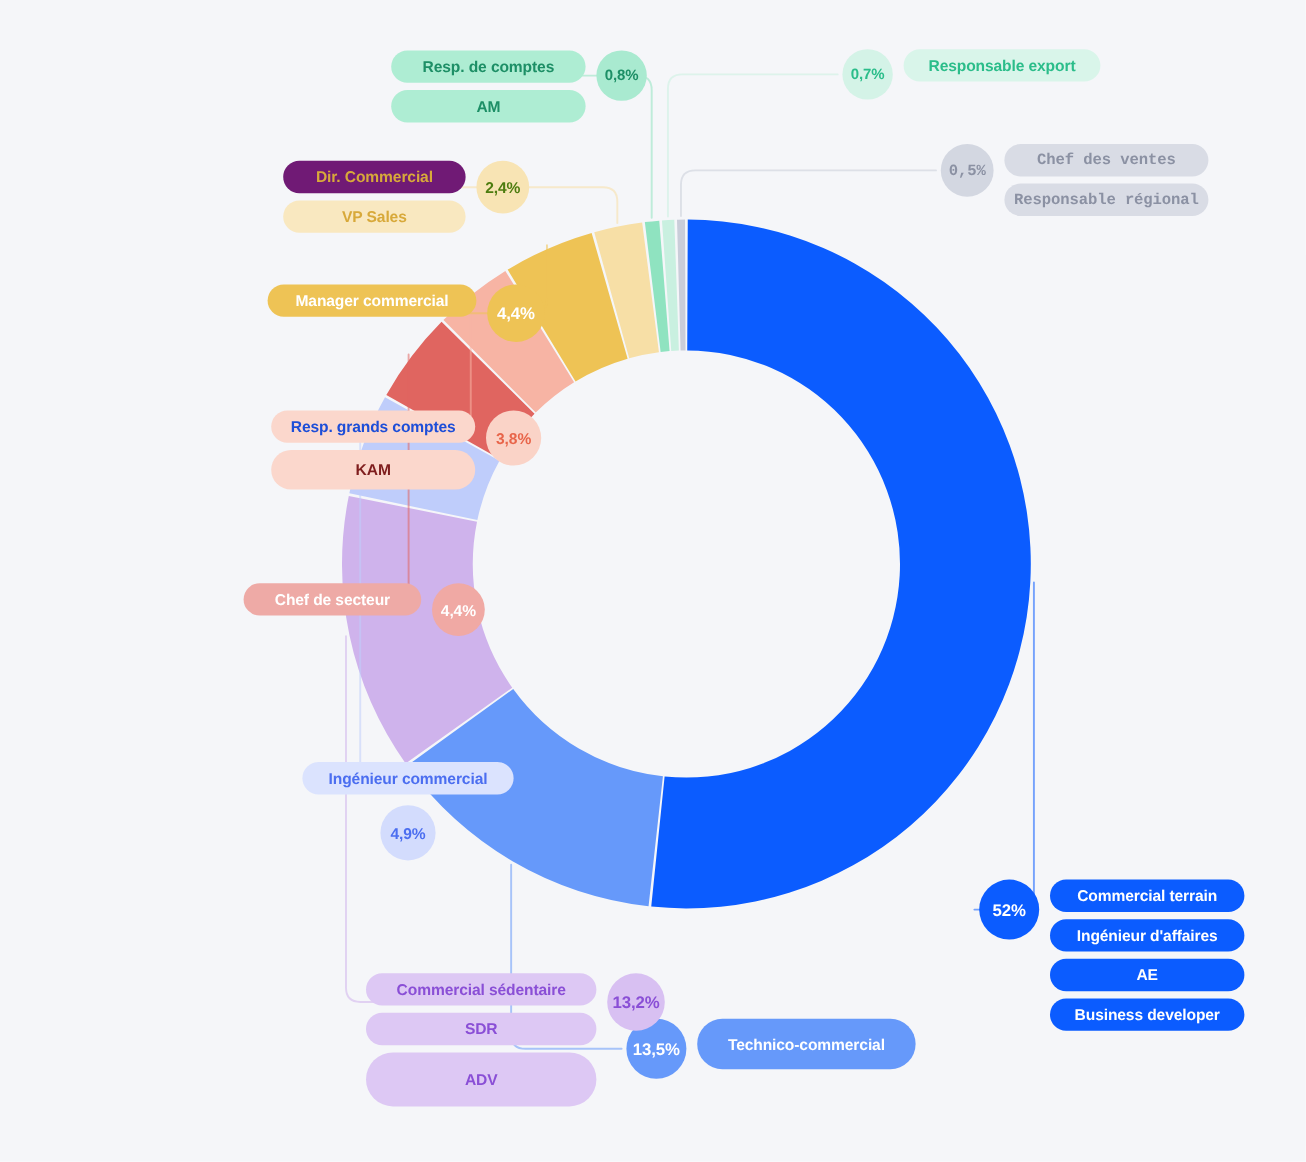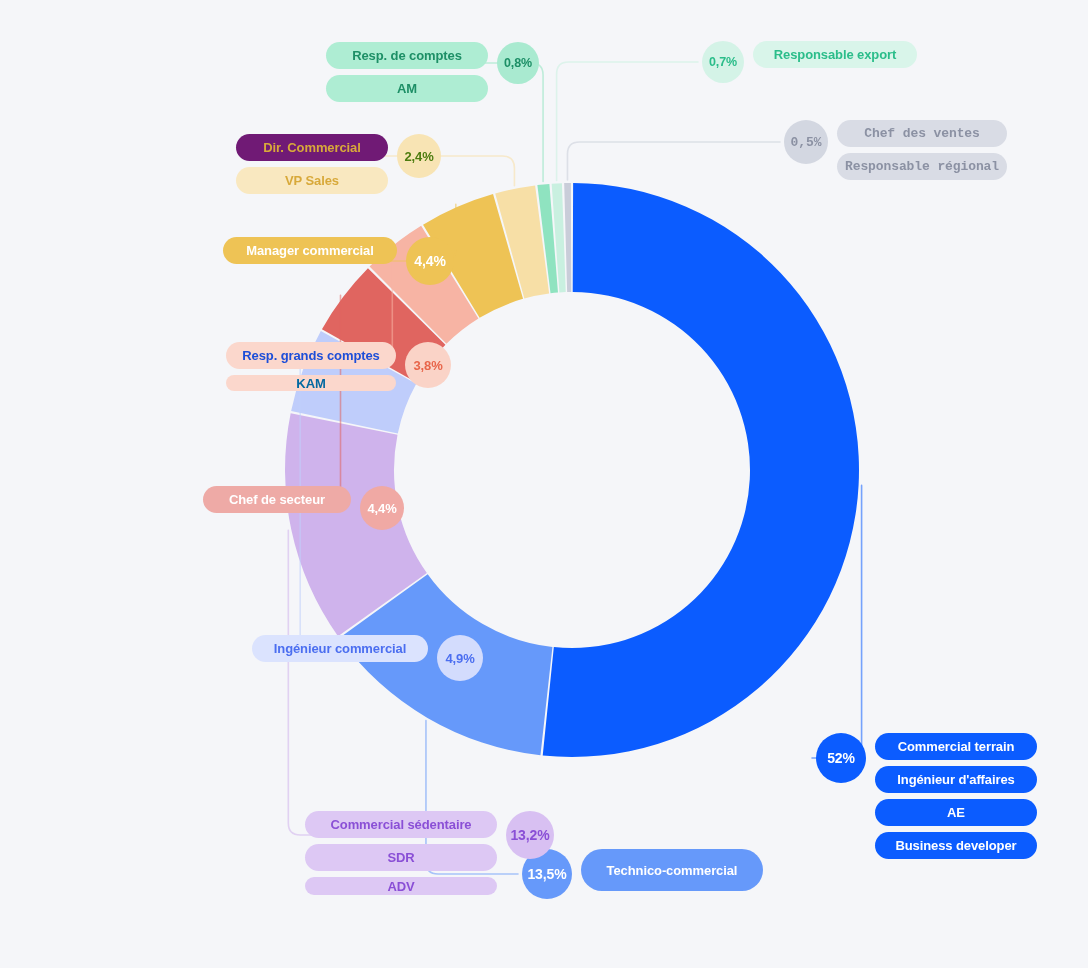--- a/index.html
+++ b/index.html
@@ -165,46 +165,46 @@
           <div class="pill-stack">
             <div class="pill" style="width: 182px; height: 42px; background: rgb(102, 153, 250); color: rgb(255, 255, 255); font-size: 13px;">Technico-commercial</div>
           </div>
         </div>
       </div>
       <div class="callout left" style="top: 811px; left: 305px;">
         <div class="callout-row" style="align-items: flex-start;">
           <div class="pill-stack">
             <div class="pill" style="width: 192px; height: 27px; background: rgb(221, 200, 244); color: rgb(138, 79, 214); font-size: 13px;">Commercial sédentaire</div>
             <div class="pill" style="width: 192px; height: 27px; background: rgb(221, 200, 244); color: rgb(138, 79, 214); font-size: 13px;">SDR</div>
-            <div class="pill" style="width: 192px; height: 18px; background: rgb(221, 200, 244); color: rgb(138, 79, 214); font-size: 13px;">ADV</div>
+            <div class="pill" style="width: 192px; height: 45px; background: rgb(221, 200, 244); color: rgb(138, 79, 214); font-size: 13px;">ADV</div>
           </div>
           <div class="pct-bubble" style="width: 48px; height: 48px; background: rgb(216, 192, 242); color: rgb(138, 79, 214); font-size: 14px; margin-top: 0px;">13,2%</div>
         </div>
       </div>
       <div class="callout left" style="top: 635px; left: 252px;">
-        <div class="callout-row" style="align-items: flex-start;">
+        <div class="callout-row" style="align-items: center; flex-direction: column;">
           <div class="pill-stack">
             <div class="pill" style="width: 176px; height: 27px; background: rgb(219, 227, 254); color: rgb(75, 110, 240); font-size: 13px;">Ingénieur commercial</div>
           </div>
           <div class="pct-bubble" style="width: 46px; height: 46px; background: rgb(211, 220, 253); color: rgb(75, 110, 240); font-size: 13px; margin-top: 0px;">4,9%</div>
         </div>
       </div>
       <div class="callout left" style="top: 486px; left: 203px;">
         <div class="callout-row" style="align-items: flex-start;">
           <div class="pill-stack">
             <div class="pill" style="width: 148px; height: 27px; background: rgb(238, 170, 166); color: rgb(255, 255, 255); font-size: 13px;">Chef de secteur</div>
           </div>
           <div class="pct-bubble" style="width: 44px; height: 44px; background: rgb(240, 169, 164); color: rgb(255, 255, 255); font-size: 13px; margin-top: 0px;">4,4%</div>
         </div>
       </div>
       <div class="callout left" style="top: 342px; left: 226px;">
         <div class="callout-row" style="align-items: flex-start;">
           <div class="pill-stack">
             <div class="pill" style="width: 170px; height: 27px; background: rgb(251, 215, 204); color: #1d4ed8; font-size: 13px;">Resp. grands comptes</div>
-            <div class="pill" style="width: 170px; height: 16px; background: rgb(251, 215, 204); color: #0369a1; font-size: 13px;">KAM</div>
+            <div class="pill" style="width: 170px; height: 33px; background: rgb(251, 215, 204); color: #7f1d1d; font-size: 13px;">KAM</div>
           </div>
           <div class="pct-bubble" style="width: 46px; height: 46px; background: rgb(250, 211, 199); color: rgb(232, 101, 74); font-size: 13px; margin-top: 0px;">3,8%</div>
         </div>
       </div>
       <div class="callout left" style="top: 237px; left: 223px;">
         <div class="callout-row" style="align-items: flex-start;">
           <div class="pill-stack">
             <div class="pill" style="width: 174px; height: 27px; background: rgb(238, 195, 85); color: rgb(255, 255, 255); font-size: 13px;">Manager commercial</div>
           </div>
           <div class="pct-bubble" style="width: 48px; height: 48px; background: rgb(238, 195, 85); color: rgb(255, 255, 255); font-size: 14px; margin-top: 0px;">4,4%</div>

